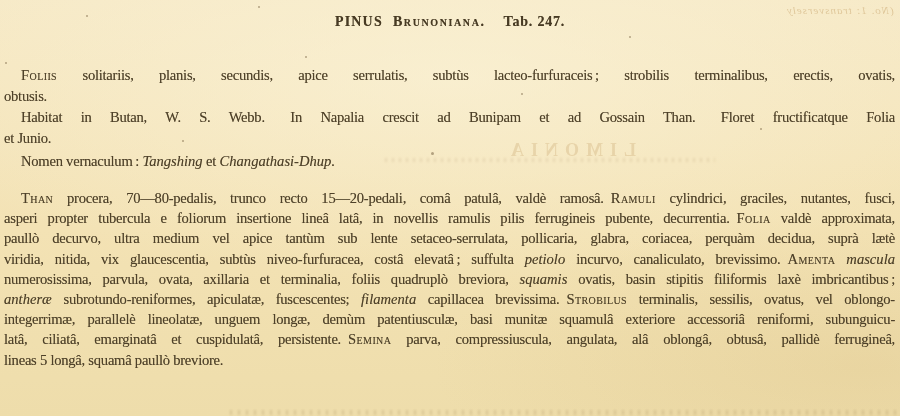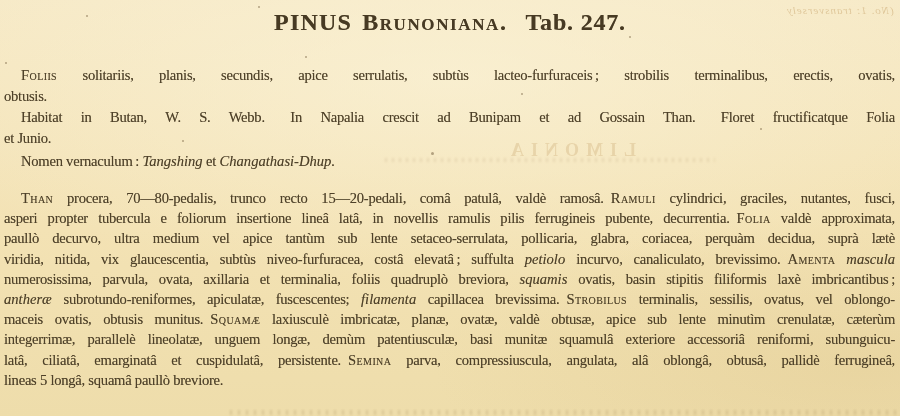--- a/index.html
+++ b/index.html
@@ -10,21 +10,21 @@
     color:#4e4129;
     background-color:#f3e3b6;
     background-image:
       radial-gradient(120% 90% at 50% 18%, rgba(252,245,220,0.55) 0%, rgba(252,245,220,0) 55%),
       radial-gradient(80% 60% at 96% 88%, rgba(214,186,124,0.25) 0%, rgba(214,186,124,0) 60%),
       linear-gradient(180deg,#f6e9c6 0%,#f3e2b4 55%,#eeddab 100%);
   }
   
   .title{
     padding-top:9px;text-align:center;
-    font-size:24px;font-weight:bold;color:#473a23;
+    font-size:14px;font-weight:bold;color:#473a23;
     letter-spacing:1.2px;line-height:26px;
     text-shadow:0 0 0.5px rgba(70,56,35,0.55);
     white-space:nowrap;
   }
   .title .t-genus{margin-right:10px;}
   .title .t-sc{font-variant:small-caps;letter-spacing:1.6px;margin-right:18px;}
   .title .t-tab{letter-spacing:0.8px;}
   
   .body{
     margin-top:30px;padding:0 5px 0 4px;
@@ -86,21 +86,20 @@
       <div class="line indent last"><span>Nomen vernaculum : </span><span class="i">Tangshing</span><span> et </span><span class="i">Changathasi-Dhup.</span></div>
     </div>
 
     <div class="para para-description">
       <div class="line indent"><span class="sc">Than</span><span> procera, 70—80-pedalis, trunco recto 15—20-pedali, comâ patulâ, valdè ramosâ. </span><span class="sc">Ramuli</span><span> cylindrici, graciles, nutantes, fusci,</span></div>
       <div class="line"><span>asperi propter tubercula e foliorum insertione lineâ latâ, in novellis ramulis pilis ferrugineis pubente, decurrentia. </span><span class="sc">Folia</span><span> valdè approximata,</span></div>
       <div class="line"><span>paullò decurvo, ultra medium vel apice tantùm sub lente setaceo-serrulata, pollicaria, glabra, coriacea, perquàm decidua, suprà lætè</span></div>
       <div class="line"><span>viridia, nitida, vix glaucescentia, subtùs niveo-furfuracea, costâ elevatâ ; suffulta </span><span class="i">petiolo</span><span> incurvo, canaliculato, brevissimo. </span><span class="sc">Amenta</span><span> </span><span class="i">mascula</span></div>
       <div class="line"><span>numerosissima, parvula, ovata, axillaria et terminalia, foliis quadruplò breviora, </span><span class="i">squamis</span><span> ovatis, basin stipitis filiformis laxè imbricantibus ;</span></div>
       <div class="line"><span class="i">antheræ</span><span> subrotundo-reniformes, apiculatæ, fuscescentes; </span><span class="i">filamenta</span><span> capillacea brevissima. </span><span class="sc">Strobilus</span><span> terminalis, sessilis, ovatus, vel oblongo-</span></div>
-      <div class="line"><span>maceis ovatis, obtusis munitus. </span><span class="sc">Squamæ</span><span> laxiusculè imbricatæ, planæ, ovatæ, valdè obtusæ, apice sub lente minutìm crenulatæ, cæterùm</span></div>
       <div class="line"><span>integerrimæ, parallelè lineolatæ, unguem longæ, demùm patentiusculæ, basi munitæ squamulâ exteriore accessoriâ reniformi, subunguicu-</span></div>
       <div class="line"><span>latâ, ciliatâ, emarginatâ et cuspidulatâ, persistente. </span><span class="sc">Semina</span><span> parva, compressiuscula, angulata, alâ oblongâ, obtusâ, pallidè ferrugineâ,</span></div>
       <div class="line last"><span>lineas 5 longâ, squamâ paullò breviore.</span></div>
     </div>
 
   </div>
 
   <div>
     <span class="speck" style="left:86px;top:15px;width:2px;height:2px;"></span>
     <span class="speck" style="left:258px;top:6px;width:2px;height:2px;"></span>

